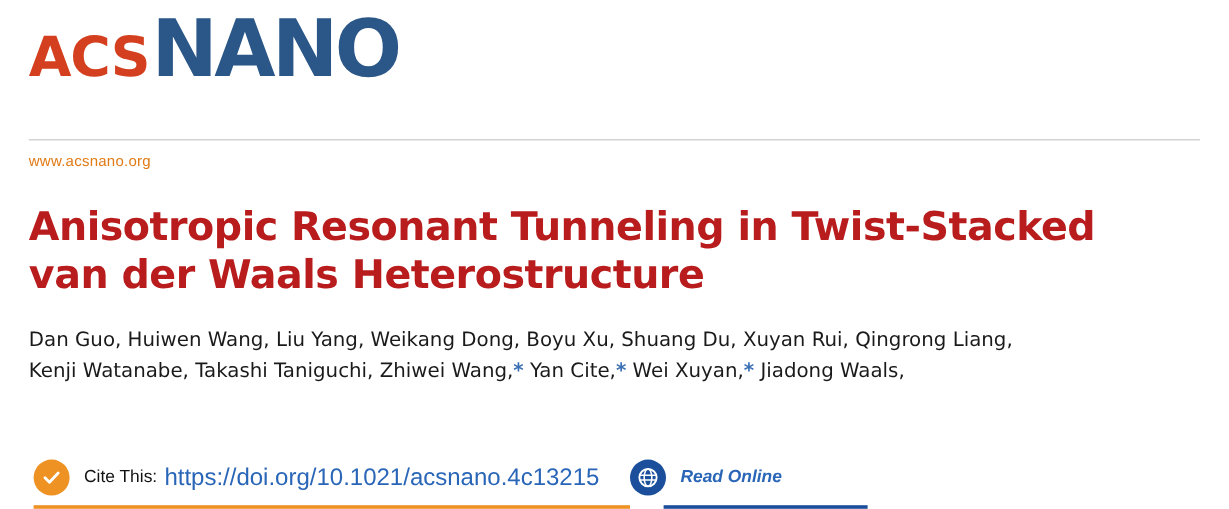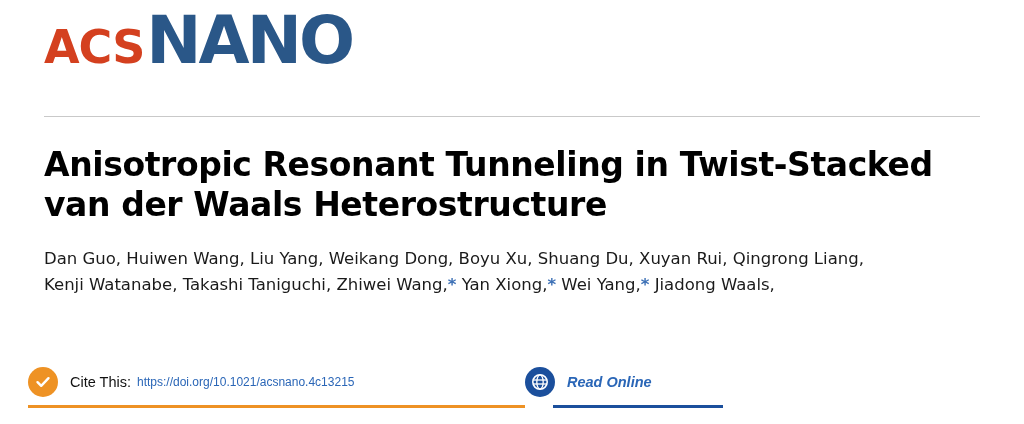--- a/index.html
+++ b/index.html
@@ -12,21 +12,21 @@
     background: #ffffff;
     font-family: "Liberation Sans", sans-serif;
     color: #000000;
     overflow: hidden;
   }
   .page {
     position: relative;
     width: 1024px;
     height: 424px;
     box-sizing: border-box;
-    padding: 0 44px;
+    padding: 0 24px;
   }
 
   
   .masthead {
     position: relative;
     height: 104px;
     padding-top: 8px;
   }
   .logo {
     display: flex;
@@ -63,21 +63,21 @@
     letter-spacing: 0.2px;
   }
 
   
   .title {
     font-family: "DejaVu Sans", sans-serif;
     font-weight: bold;
     font-size: 33px;
     line-height: 1.2;
     letter-spacing: -0.4px;
-    color: #000000;
+    color: #b91c1c;
     margin-top: 28px;
     max-width: 930px;
   }
 
   
   .authors {
     font-family: "DejaVu Sans", sans-serif;
     font-size: 16.5px;
     line-height: 1.55;
     color: #1a1a1a;
@@ -86,21 +86,21 @@
   .authors .star {
     color: #3b6fb5;
     font-weight: bold;
   }
 
   
   .cite-bar {
     position: absolute;
     left: 28px;
     right: 28px;
-    bottom: 16px;
+    bottom: 0;
     height: 44px;
   }
   .cite-row {
     display: flex;
     align-items: center;
     height: 36px;
   }
   .cite-left {
     display: flex;
     align-items: center;
@@ -119,21 +119,21 @@
   }
   .check-badge svg { display: block; }
   .cite-text {
     font-size: 14.5px;
     margin-left: 12px;
     color: #111;
     white-space: nowrap;
   }
   .cite-link {
     color: #2a66b7;
-    font-size: 12px;
+    font-size: 20px;
     text-decoration: none;
     margin-left: 6px;
   }
   .cite-spacer { flex: 1 1 auto; }
 
   .cite-right {
     display: flex;
     align-items: center;
     height: 36px;
   }
@@ -179,26 +179,27 @@
 
   <div class="masthead">
     <div class="logo">
       <span class="logo-acs">ACS</span>
       <span class="logo-nano">NANO</span>
     </div>
   </div>
 
   <div class="rule"></div>
 
+  <div class="site-url">www.acsnano.org</div>
 
   <h1 class="title">Anisotropic Resonant Tunneling in Twist-Stacked van der Waals Heterostructure</h1>
 
   <div class="authors">
     <div>Dan Guo, Huiwen Wang, Liu Yang, Weikang Dong, Boyu Xu, Shuang Du, Xuyan Rui, Qingrong Liang,</div>
-    <div><span>Kenji Watanabe, Takashi Taniguchi, Zhiwei Wang,</span><span class="star">*</span><span> Yan Xiong,</span><span class="star">*</span><span> Wei Yang,</span><span class="star">*</span><span> Jiadong Waals,</span></div>
+    <div><span>Kenji Watanabe, Takashi Taniguchi, Zhiwei Wang,</span><span class="star">*</span><span> Yan Cite,</span><span class="star">*</span><span> Wei Xuyan,</span><span class="star">*</span><span> Jiadong Waals,</span></div>
   </div>
 
   <div class="cite-bar">
     <div class="cite-row">
 
       <div class="cite-left">
         <div class="check-badge">
           <svg width="18" height="18" viewBox="0 0 18 18" aria-hidden="true">
             <path d="M3.5 9.2 L7.2 12.8 L14.5 5.2" fill="none" stroke="#ffffff" stroke-width="2.4" stroke-linecap="round" stroke-linejoin="round"></path>
           </svg>

